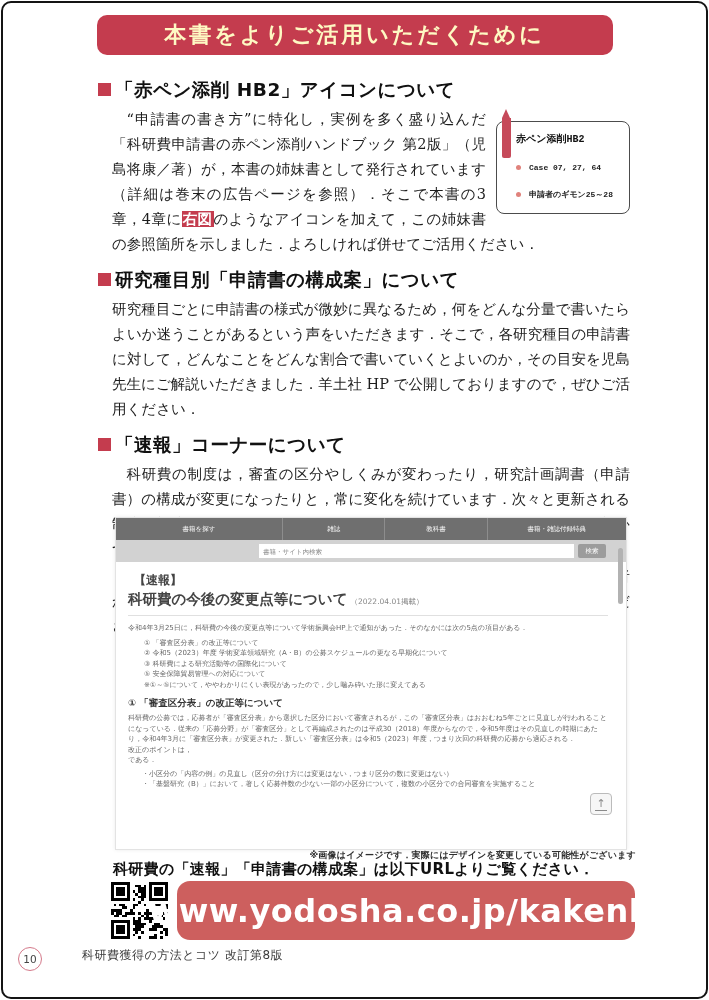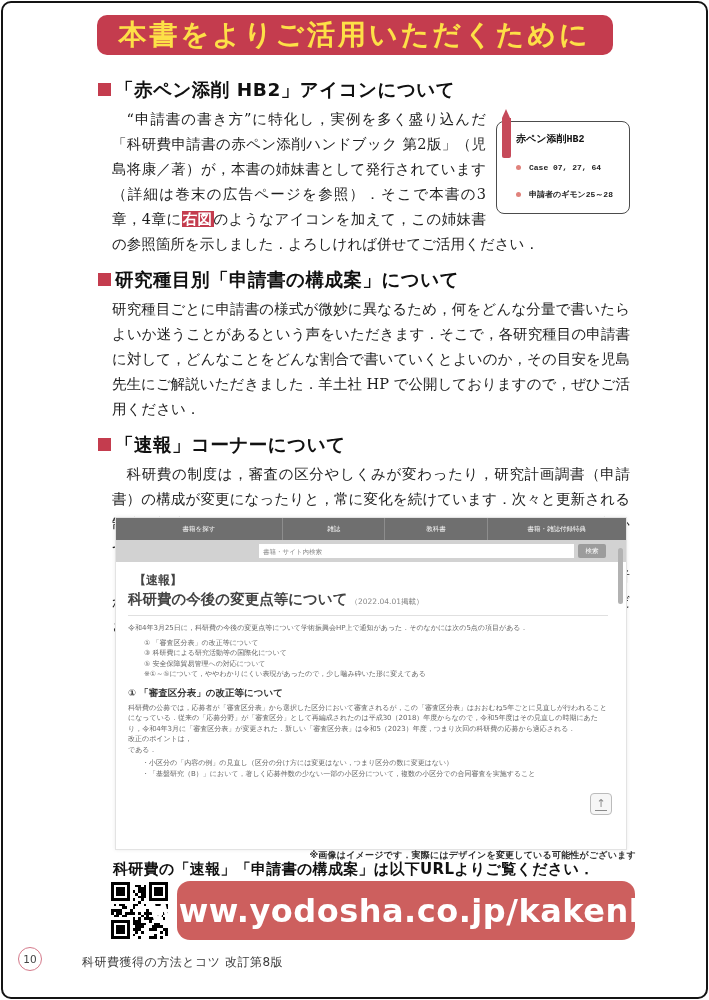--- a/index.html
+++ b/index.html
@@ -1,22 +1,22 @@
 <!DOCTYPE html>
 <html><head>
 <meta charset="utf-8">
 <style>
   html,body{margin:0;padding:0;width:709px;height:1000px;overflow:hidden;background:#fff;
     font-family:"DejaVu Sans","Liberation Sans",sans-serif;}
   .page{position:absolute;inset:1px;border:2px solid #141414;border-radius:10px;background:#fff;overflow:hidden;}
 
   
   .banner{margin:12px auto 0;width:516px;height:40px;background:#c43c4e;border-radius:10px;
-    display:flex;align-items:center;justify-content:center;color:#fde047;font-weight:700;
-    font-size:28px;letter-spacing:3px;}
+    display:flex;align-items:center;justify-content:center;color:#fef9c3;font-weight:700;
+    font-size:22px;letter-spacing:3px;}
 
   
   .content{position:absolute;top:64px;left:95px;width:532px;}
   .sec-h{display:flex;align-items:center;gap:4px;font-weight:700;font-size:18.5px;color:#111;
     margin:10px 0 5px 0;letter-spacing:.5px;}
   .sq{width:13px;height:13px;background:#c43c4e;flex:0 0 auto;}
   .para{font-family:"DejaVu Serif","Liberation Serif",serif;font-size:14.5px;line-height:25px;
     color:#1d1d1d;text-align:justify;word-break:break-all;margin:0 0 2px 14px;text-indent:1em;}
   .para.noind{text-indent:0;}
   .hl{background:#c43c4e;color:#fff;font-family:"DejaVu Sans","Liberation Sans",sans-serif;
@@ -68,21 +68,21 @@
   
   .caption{position:absolute;top:846px;left:0;right:70px;text-align:right;font-size:9px;
     font-weight:600;color:#2e2e2e;letter-spacing:.2px;}
   .lead{position:absolute;top:857px;left:110px;font-size:15px;font-weight:800;color:#111;letter-spacing:.3px;}
   .qr-row{position:absolute;top:878px;left:108px;display:flex;align-items:center;gap:9px;}
   .qr{width:57px;height:57px;background:#fff;}
   .url-pill{width:458px;height:59px;background:#cd5f5e;border-radius:13px;display:flex;align-items:center;
     justify-content:center;color:#fff;font-weight:700;font-size:32px;letter-spacing:.5px;}
 
   
-  .footer{position:absolute;left:15px;bottom:26px;display:flex;align-items:flex-end;gap:40px;}
+  .footer{position:absolute;left:15px;bottom:26px;display:flex;align-items:flex-start;gap:40px;}
   .pg-circle{width:22px;height:22px;border:1.5px solid #d4798a;border-radius:50%;display:flex;
     align-items:center;justify-content:center;font-size:10.5px;color:#444;}
   .book-title{font-size:12px;color:#3c3c3c;letter-spacing:.5px;}
 </style>
 </head>
 <body>
 
 <div class="page">
 
   <div class="banner">
@@ -142,20 +142,21 @@
     </div>
     <div class="ws-body">
       <div class="a-tag">【速報】</div>
       <div class="a-title">
         <span>科研費の今後の変更点等について</span><span class="a-date">（2022.04.01掲載）</span>
       </div>
       <hr class="ws-hr">
       <div class="tiny">令和4年3月25日に，科研費の今後の変更点等について学術振興会HP上で通知があった．そのなかには次の5点の項目がある．</div>
       <div class="tiny list-block">
         <div>① 「審査区分表」の改正等について</div>
+        <div>② 令和5（2023）年度 学術変革領域研究（A・B）の公募スケジュールの更なる早期化について</div>
         <div>③ 科研費による研究活動等の国際化について</div>
         <div>⑤ 安全保障貿易管理への対応について</div>
         <div>※①～⑤について，ややわかりにくい表現があったので，少し噛み砕いた形に変えてある</div>
       </div>
       <div class="sub-h">① 「審査区分表」の改正等について</div>
       <div class="tiny">科研費の公募では，応募者が「審査区分表」から選択した区分において審査されるが，この「審査区分表」はおおむね5年ごとに見直しが行われることになっている．従来の「応募分野」が「審査区分」として再編成されたのは平成30（2018）年度からなので，令和5年度はその見直しの時期にあたり，令和4年3月に「審査区分表」が変更された．新しい「審査区分表」は令和5（2023）年度，つまり次回の科研費の応募から適応される．</div>
       <div class="tiny" style="">改正のポイントは，</div>
       <div class="tiny">である．</div>
       <div class="tiny bullets">
         <div>・小区分の「内容の例」の見直し（区分の分け方には変更はない，つまり区分の数に変更はない）</div>

